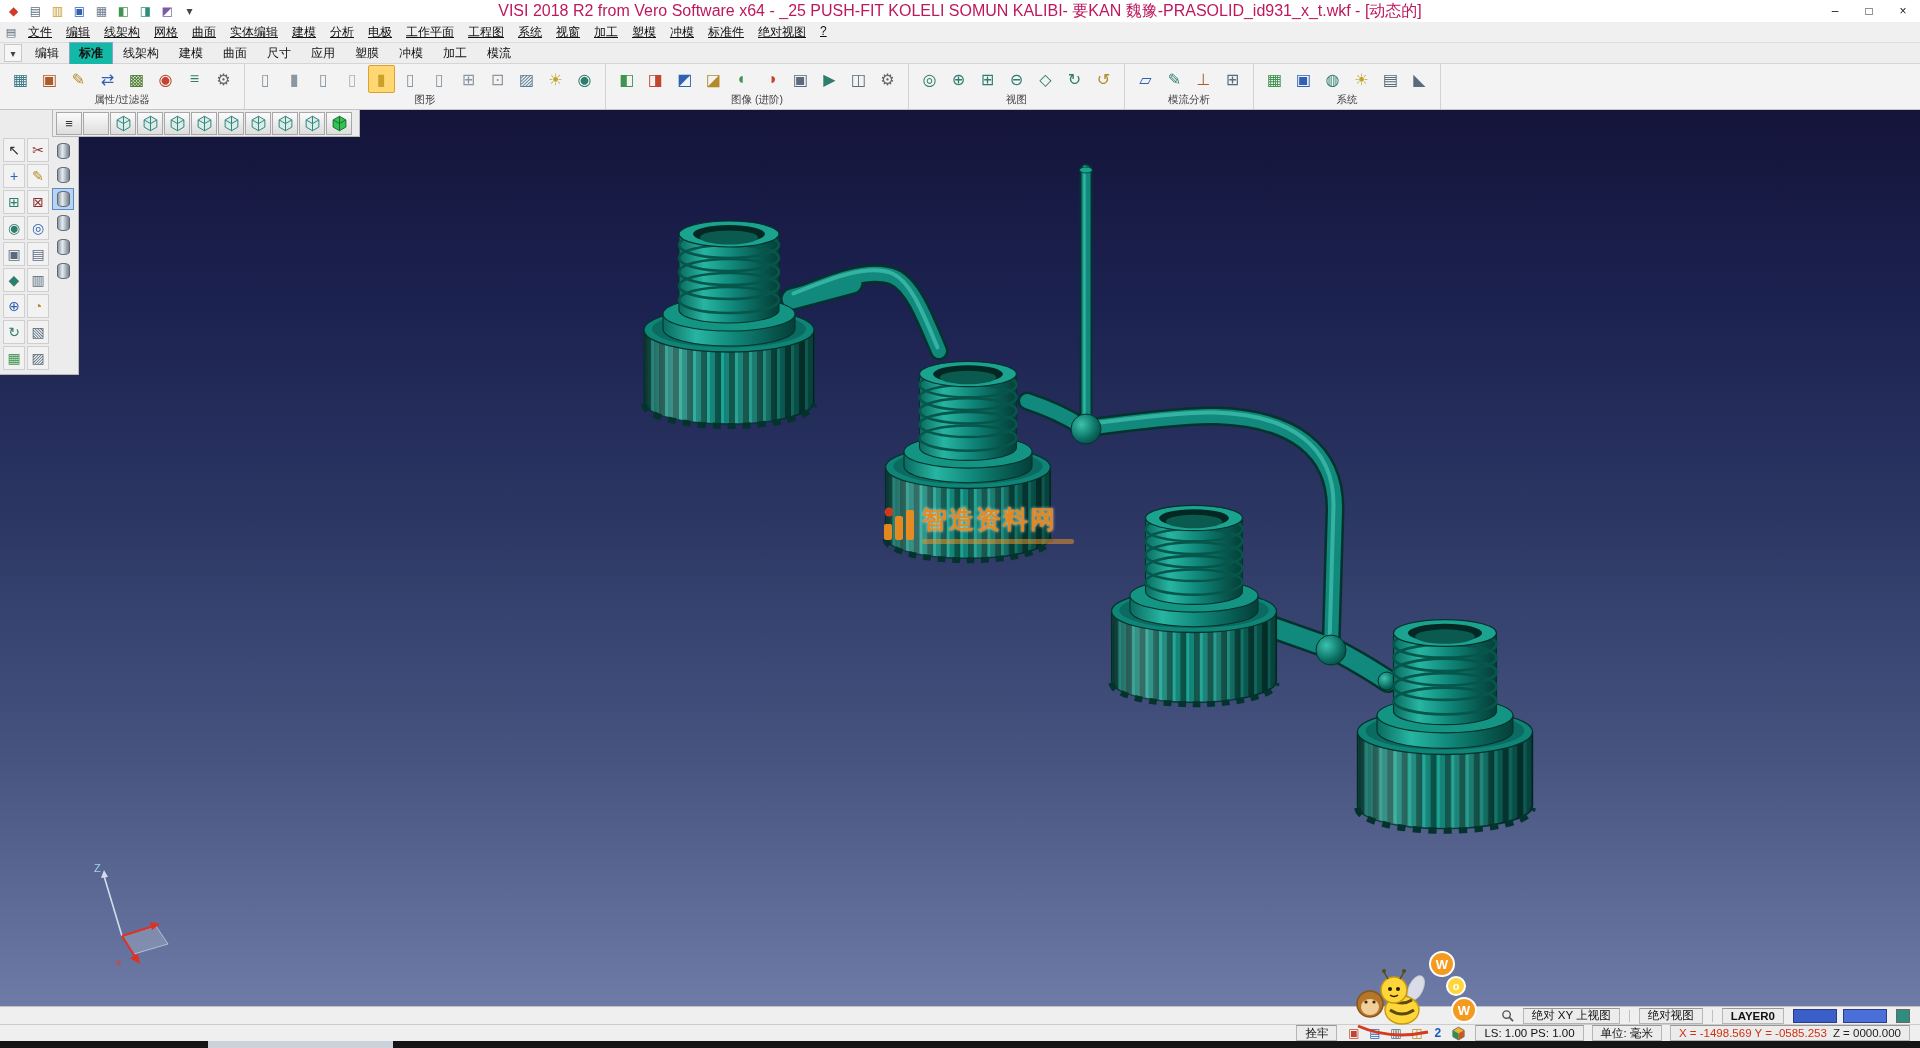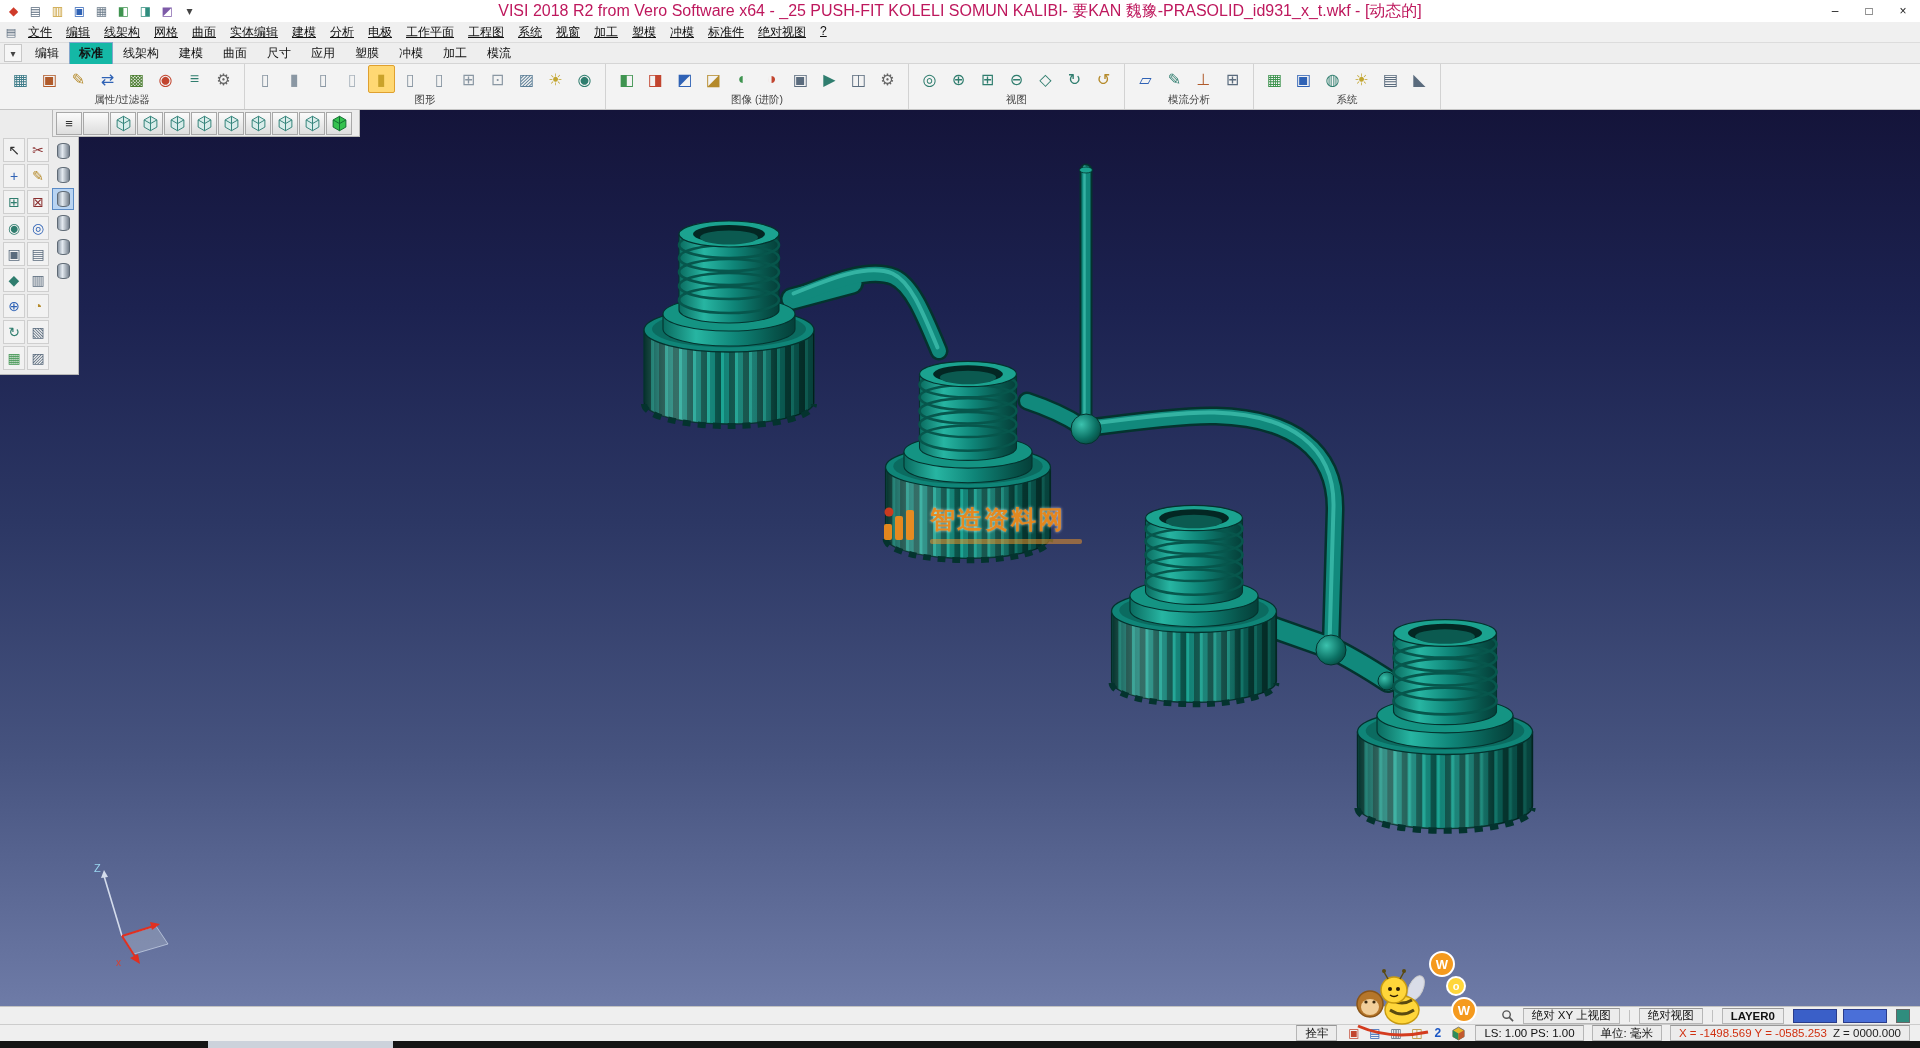--- a/index.html
+++ b/index.html
@@ -45,21 +45,21 @@
            background:#f2f2f2;border:1px solid #cfcfcf;box-sizing:border-box;}
   .col-b{position:absolute;top:30px;left:52px;display:flex;flex-direction:column;gap:2px;}
   .lb-btn{width:22px;height:22px;display:flex;align-items:center;justify-content:center;border:1px solid transparent;box-sizing:border-box;}
   .lb-btn.sel{background:#b9d4f2;border-color:#5a8ac4;}
   .cyl{width:13px;height:16px;background:linear-gradient(90deg,#8d99a6,#e4eaf0 40%,#77828e);
        border-radius:6px/3.5px;border:1px solid #5f6a75;box-sizing:border-box;}
   
   .viewport{position:absolute;top:110px;left:0;width:1920px;height:896px;z-index:1;
             background:linear-gradient(180deg,#14143a 0%,#1c2250 22%,#2c3764 46%,#46537f 72%,#6e7ba7 100%);}
   .model{position:absolute;top:0;left:0;}
-  .watermark{position:absolute;left:880px;top:392px;display:flex;align-items:center;gap:8px;z-index:3;opacity:.95;}
+  .watermark{position:absolute;left:880px;top:392px;display:flex;align-items:center;gap:0;z-index:3;opacity:.95;}
   .wm-text-wrap{display:flex;flex-direction:column;}
   .wm-text{font-size:25px;font-weight:bold;color:#ef8b1d;text-shadow:0 0 3px rgba(255,255,255,.85);letter-spacing:2px;}
   .wm-sub{margin-top:3px;width:152px;height:5px;border-radius:2px;background:rgba(240,150,40,.55);}
   .triad{position:absolute;left:92px;top:748px;z-index:3;}
   
   .status-row1{position:absolute;top:1006px;left:0;width:100%;height:18px;background:#efefef;
                border-top:1px solid #c2c2c2;display:flex;align-items:center;justify-content:flex-end;
                gap:9px;padding-right:10px;box-sizing:border-box;font-size:11.5px;z-index:10;}
   .status-row2{position:absolute;top:1024px;left:0;width:100%;height:17px;background:#efefef;
                border-top:1px solid #cccccc;display:flex;align-items:center;gap:8px;

